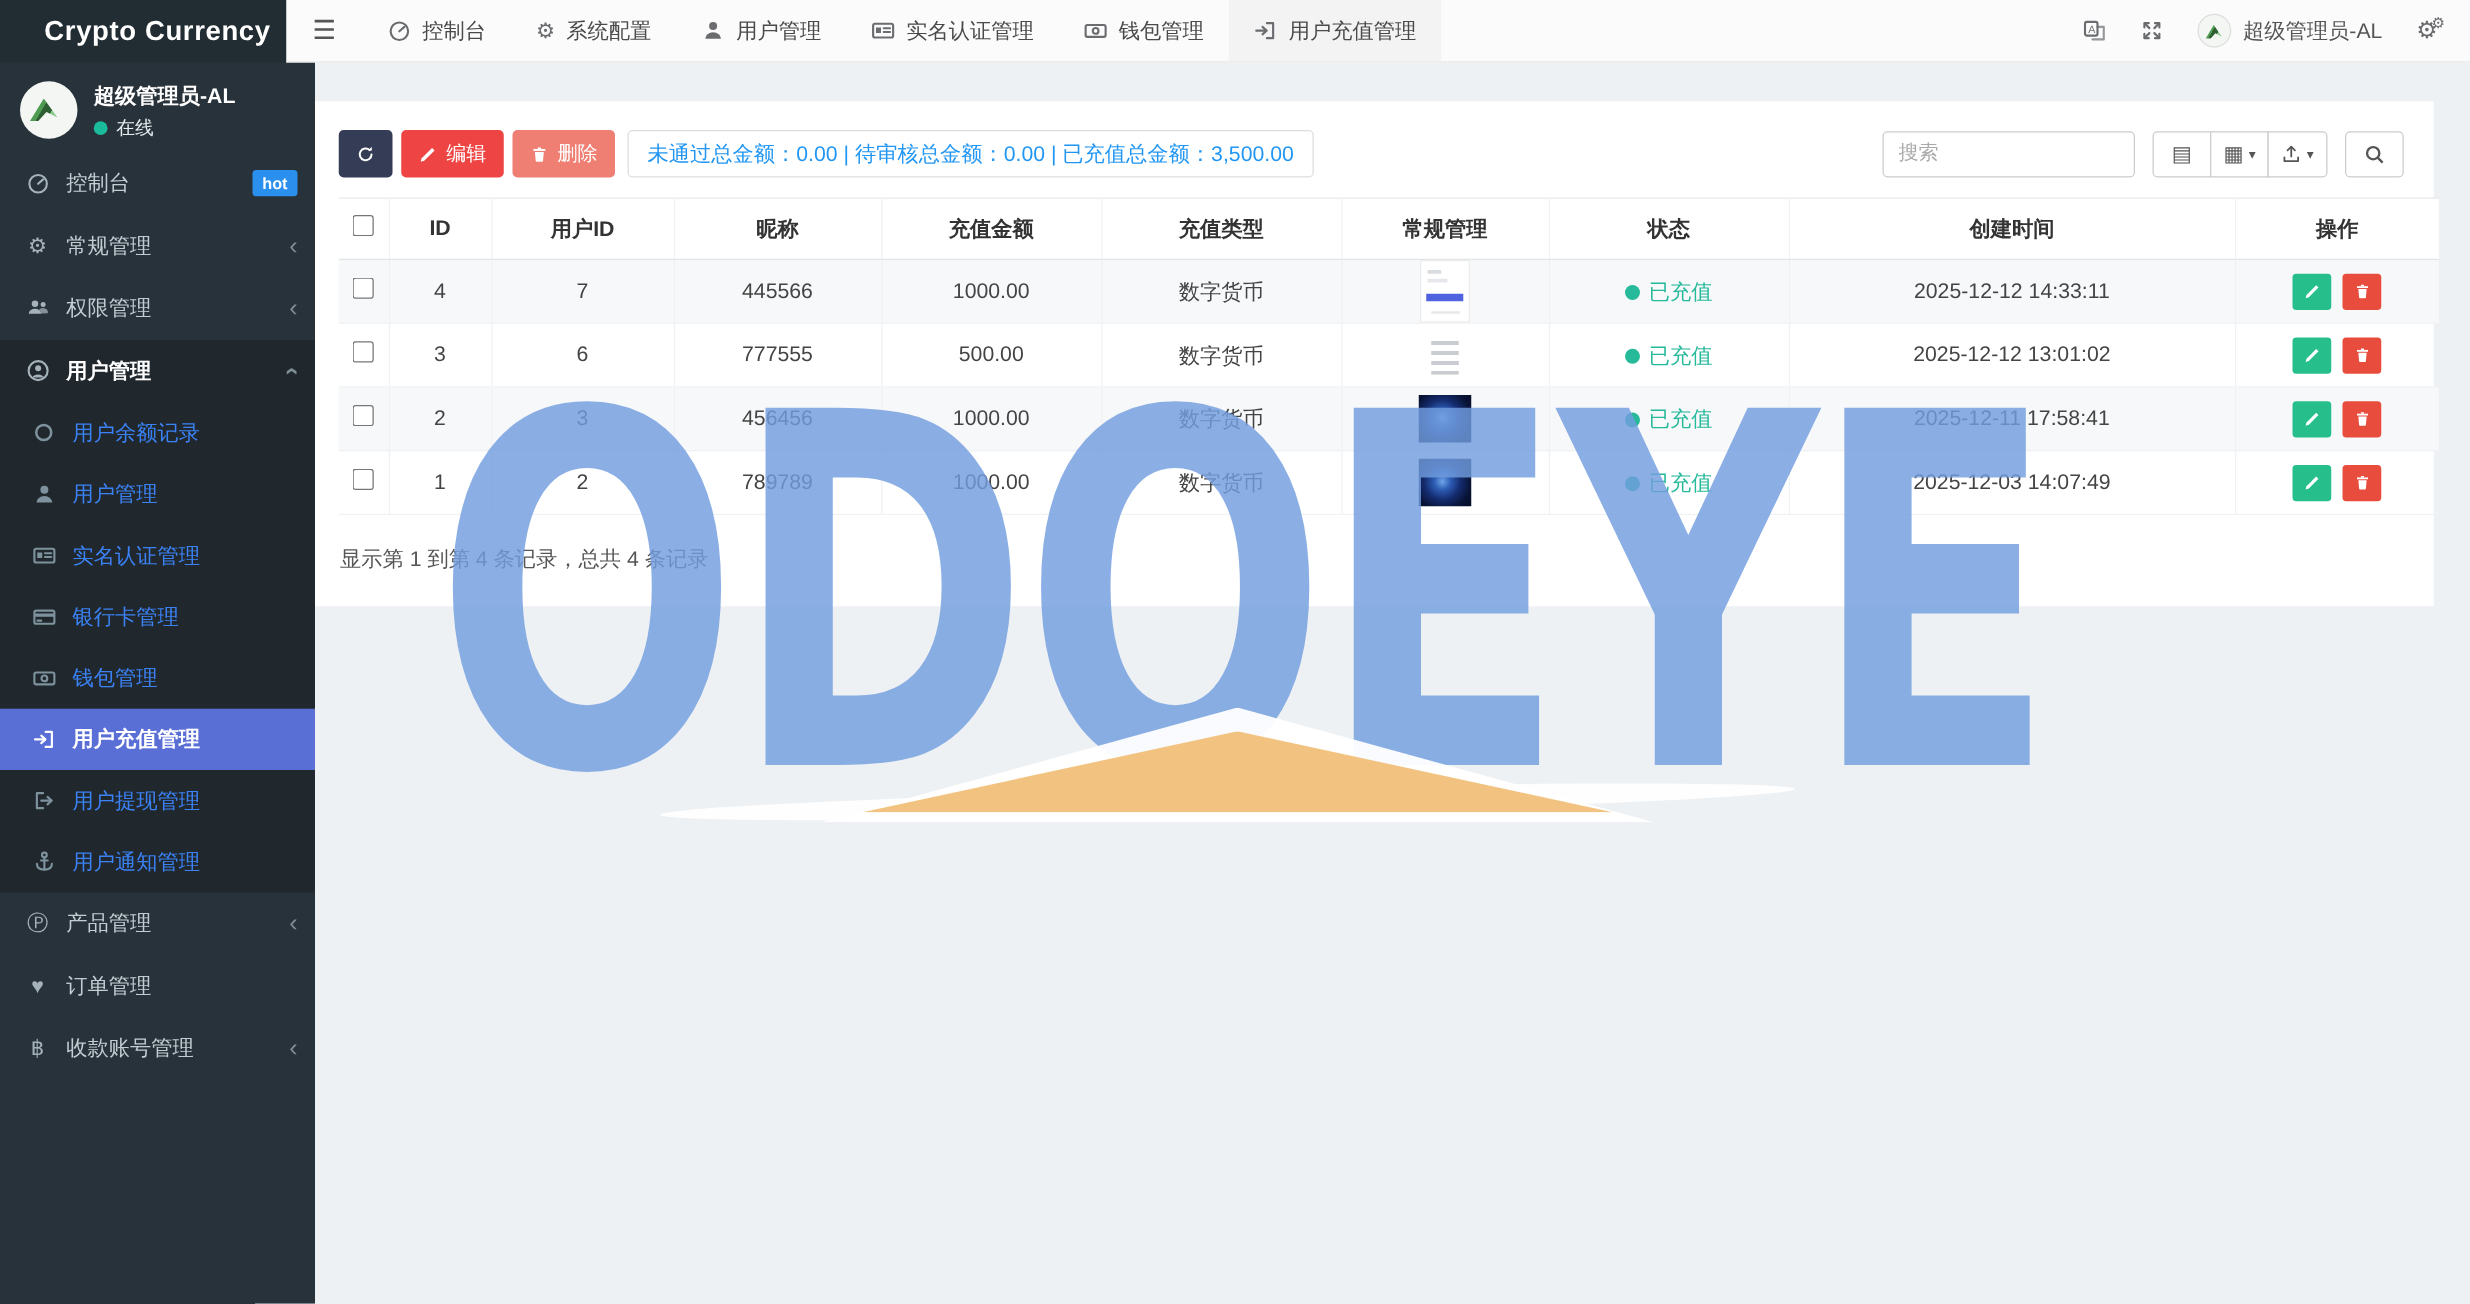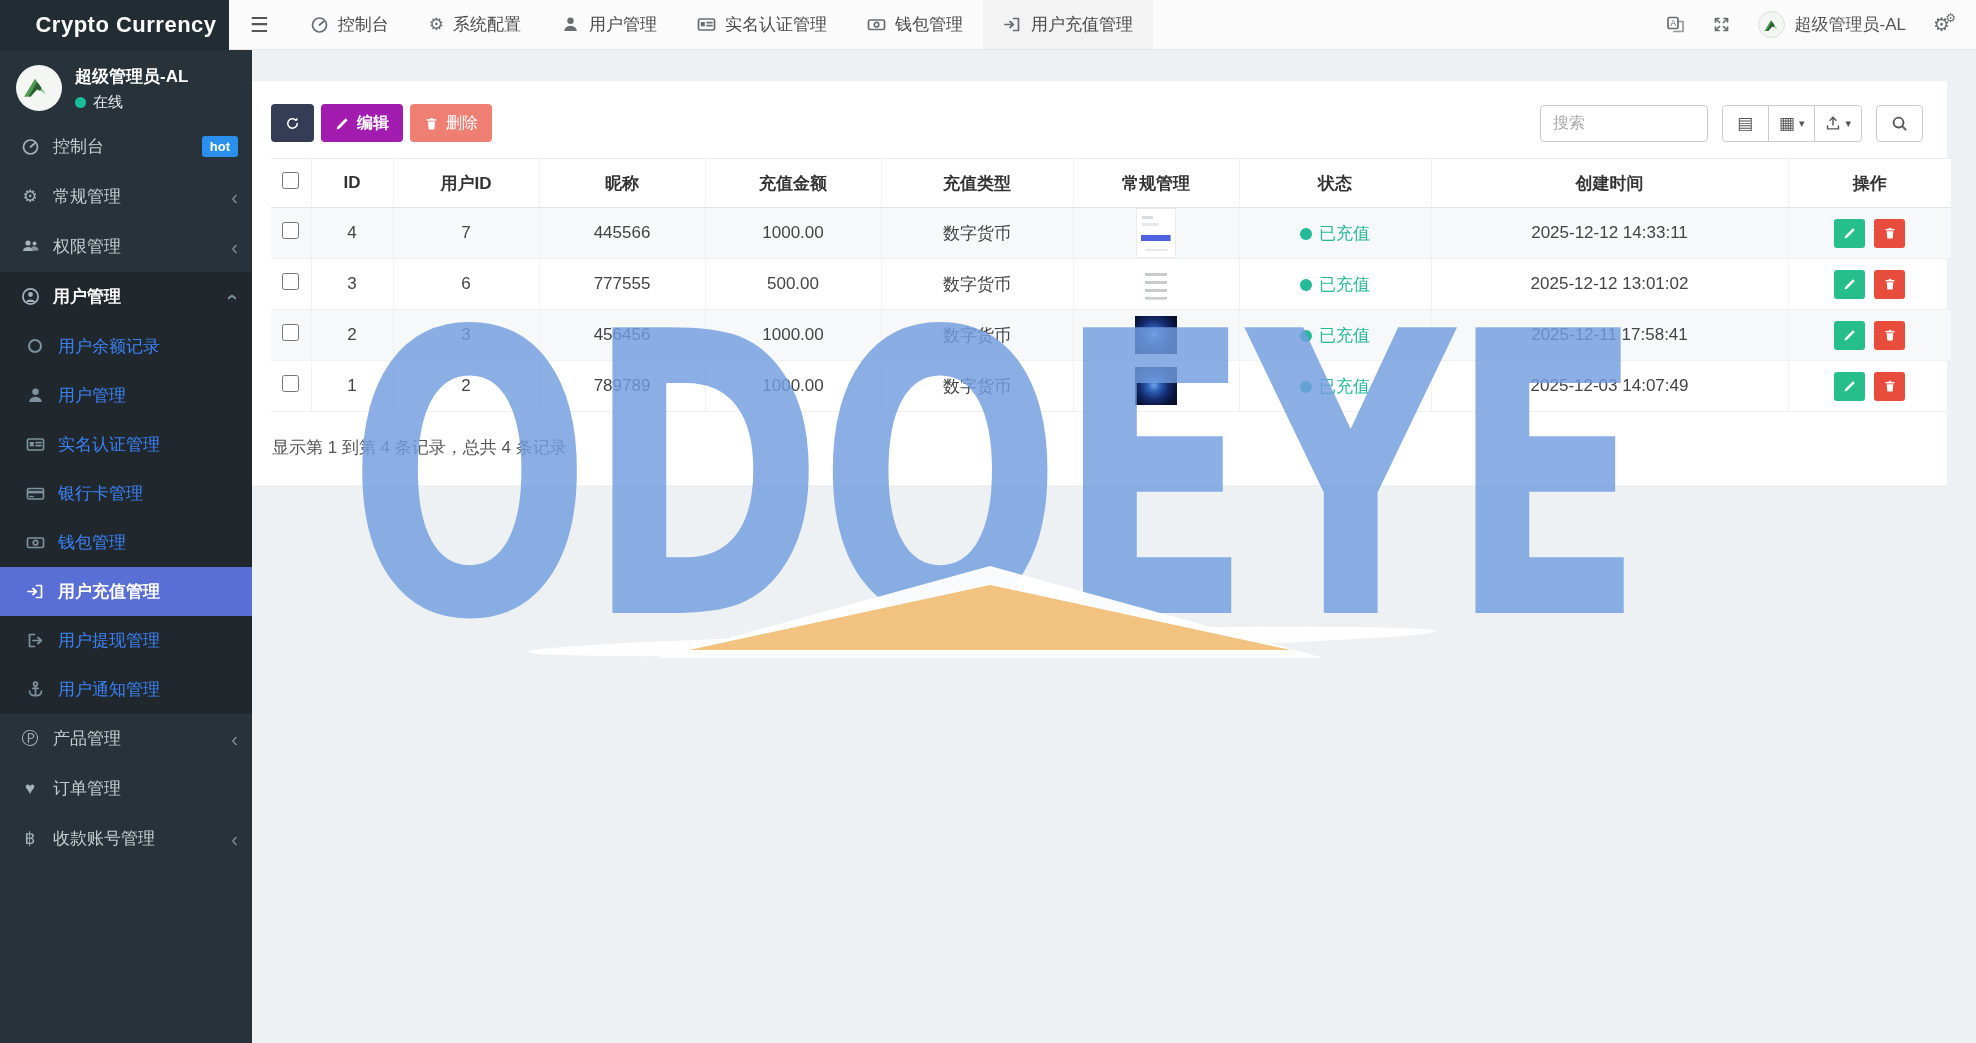--- a/index.html
+++ b/index.html
@@ -63,26 +63,26 @@
   .tabs { display:flex; gap:3px; padding-left:19px; }
   .tab { height:41px; line-height:41px; padding:0 19px; font-size:17px; background:#dfe3e7;
          color:#9aa1a9; border-radius:2px 2px 0 0; cursor:pointer; }
   .tab.active { background:#fff; color:#3c4550; }
   .panel { background:#fff; padding:23px 24px 26px; }
 
   .toolbar { display:flex; align-items:center; }
   .btn { height:38px; border:0; border-radius:4px; color:#fff; font-size:16px; font-family:inherit;
          display:inline-flex; align-items:center; gap:7px; padding:0 14px; cursor:pointer; }
   .btn-refresh { background:#343d55; width:43px; justify-content:center; font-size:19px; margin-right:7px; }
-  .btn-edit { background:#a21caf; margin-right:7px;font-weight:bold; }
+  .btn-edit { background:#ef4444; margin-right:7px; }
   .btn-del { background:#ee7f72; margin-right:10px; }
   .stats-box { height:38px; display:flex; align-items:center; border:1px solid #ddd; border-radius:4px;
                padding:0 15px; color:#2196f3; font-size:17px; background:#fff; }
   .toolbar-right { margin-left:auto; display:flex; align-items:center; }
-  .tb-search { width:168px; height:37px; border:1px solid #ccc; border-radius:4px; padding:0 12px;
+  .tb-search { width:202px; height:37px; border:1px solid #ccc; border-radius:4px; padding:0 12px;
                font-size:16px; font-family:inherit; color:#c2410c; outline:none; margin-right:14px; }
   .tb-search::placeholder { color:#aaa; }
   .btn-group { display:inline-flex; }
   .gbtn { height:37px; min-width:47px; background:#fff; border:1px solid #ccc; margin-left:-1px;
           display:inline-flex; align-items:center; justify-content:center; gap:4px; color:#555;
           font-size:17px; cursor:pointer; padding:0 10px; }
   .gbtn:first-child { border-radius:4px 0 0 4px; margin-left:0; }
   .gbtn:last-child { border-radius:0 4px 4px 0; }
   .caret { font-size:11px; color:#555; }
   .btn-search-solo { height:37px; width:47px; background:#fff; border:1px solid #ccc; border-radius:4px;
@@ -387,20 +387,21 @@
         <span>编辑</span>
       </button>
       <button class="btn btn-del">
         <svg class="svgi fill" viewBox="0 0 19 19" style="width:15px;height:15px">
             <rect x="3.5" y="4" width="12" height="2"></rect>
             <path d="M7.8 2.5h3.4V4H7.8z"></path>
             <path d="M5 7h9l-.8 9.2a1 1 0 0 1-1 .8H6.8a1 1 0 0 1-1-.8z"></path>
           </svg>
         <span>删除</span>
       </button>
+      <div class="stats-box">未通过总金额：0.00 | 待审核总金额：0.00 | 已充值总金额：3,500.00</div>
 
       <div class="toolbar-right">
         <input class="tb-search" type="text" placeholder="搜索" style="">
         <div class="btn-group">
           <button class="gbtn">
               <span>▤</span>
             </button>
           <button class="gbtn">
               <span>▦</span>
               <span class="caret">▾</span>

